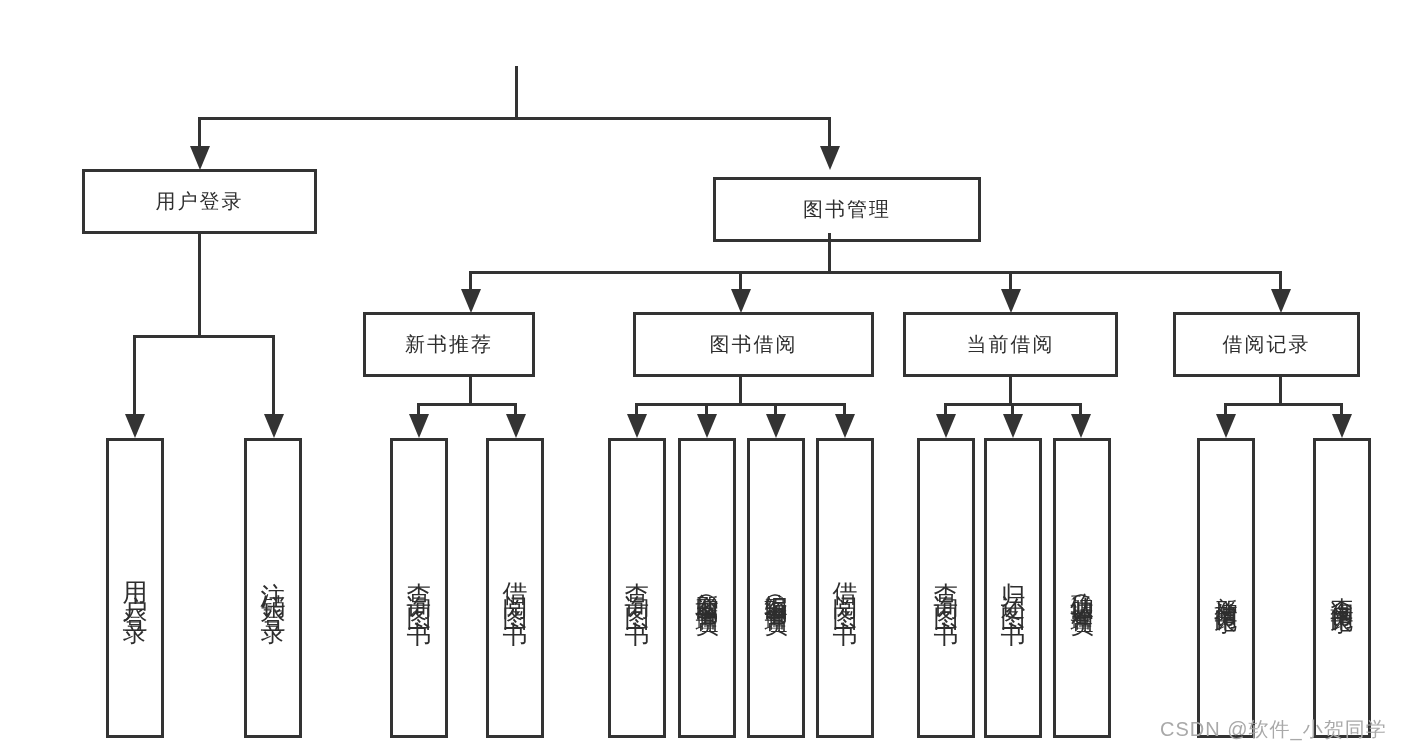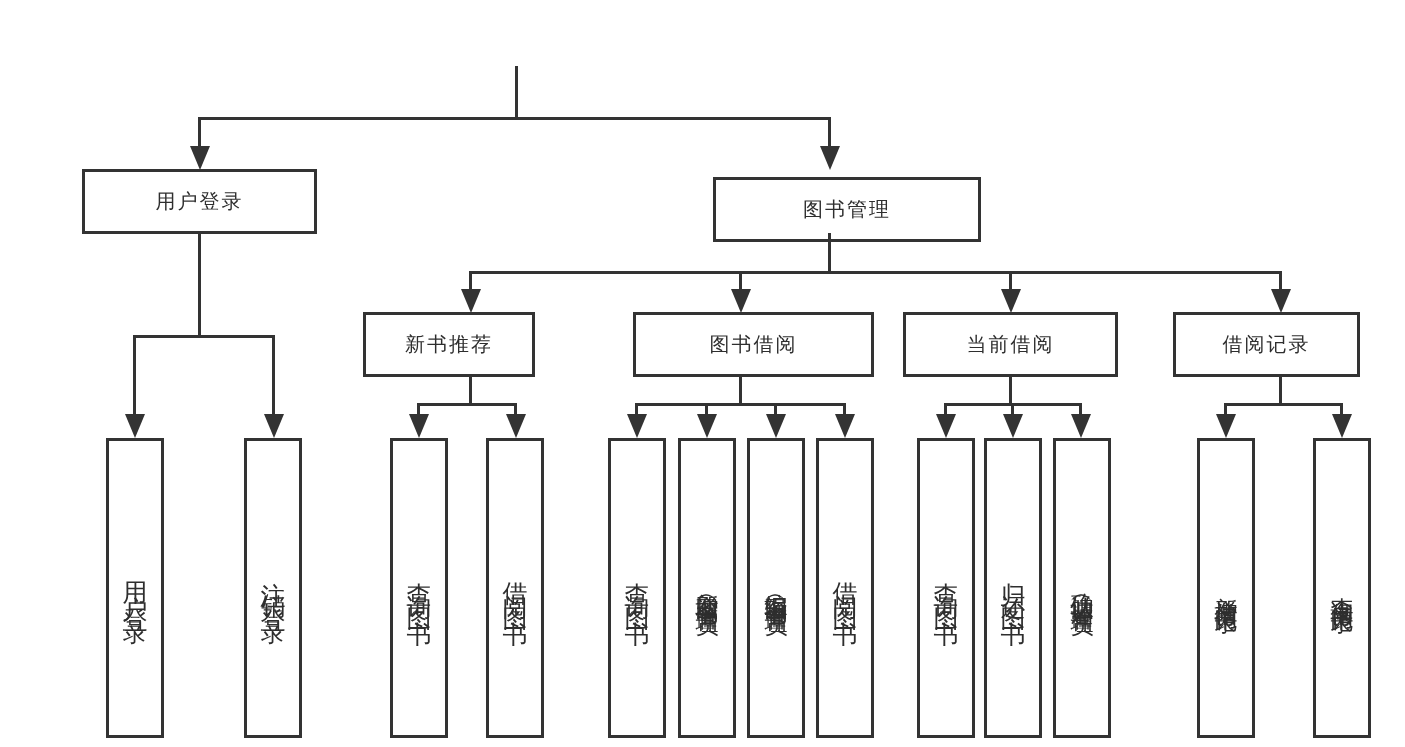--- a/index.html
+++ b/index.html
@@ -192,14 +192,15 @@
   <div class="vline" style="left:1079px;top:403px;height:12px;"></div>
   <div class="arrow" style="left:1071px;top:414px;"></div>
 
   <div class="vline" style="left:1279px;top:377px;height:28px;"></div>
   <div class="hline" style="left:1224px;top:403px;width:118px;"></div>
   <div class="vline" style="left:1224px;top:403px;height:12px;"></div>
   <div class="arrow" style="left:1216px;top:414px;"></div>
   <div class="vline" style="left:1340px;top:403px;height:12px;"></div>
   <div class="arrow" style="left:1332px;top:414px;"></div>
 
+  <div class="watermark">CSDN @软件_小贺同学</div>
 
 </div>
 
 </body></html>

